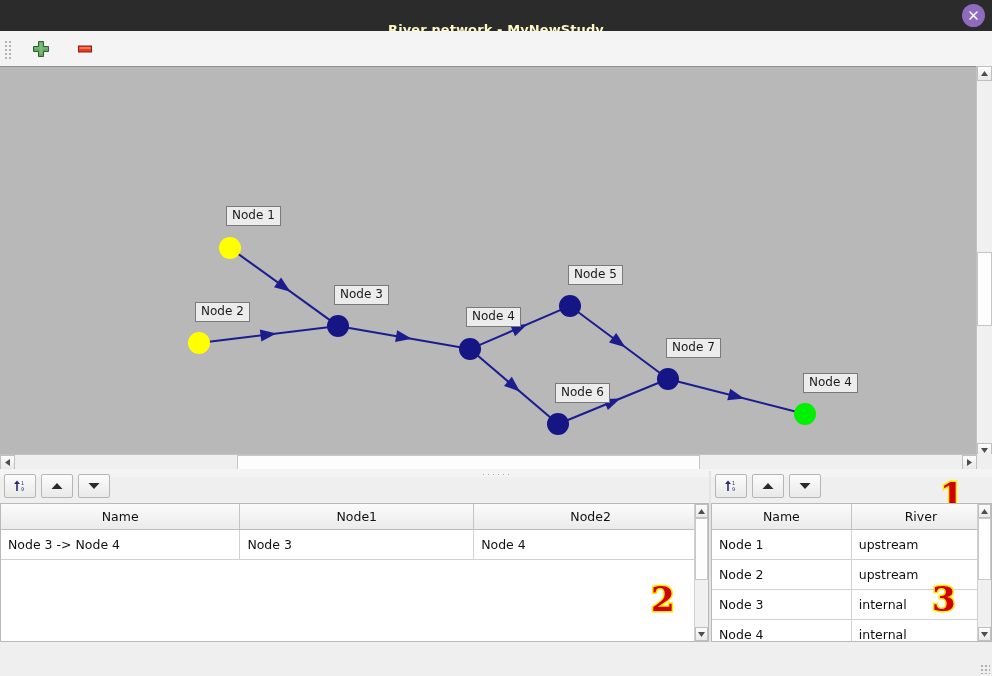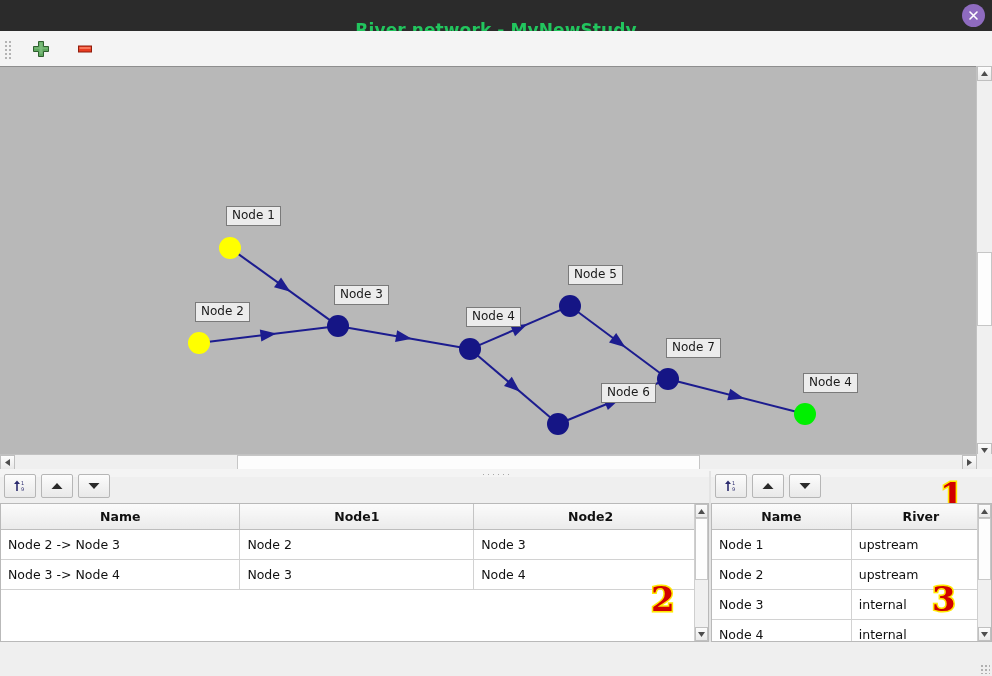--- a/index.html
+++ b/index.html
@@ -16,22 +16,22 @@
   }
 
   
   .titlebar {
     position: absolute; left: 0; top: 0;
     width: 992px; height: 31px;
     background: #2b2b2b;
     display: flex; align-items: center; justify-content: center;
   }
   .titlebar-text {
-    color: #22c55e;
-    font-size: 17px;
+    color: #fef9c3;
+    font-size: 13px;
     font-weight: bold;
     letter-spacing: 0.1px;
     user-select: none;
     margin-top: 28px;
   }
   .close-btn {
     position: absolute; right: 7px; top: 4px;
     width: 23px; height: 23px;
     border-radius: 50%;
     background: #8e6bbf;
@@ -205,21 +205,21 @@
     table-layout: fixed;
     width: 100%;
     font-size: 12.5px;
     color: #111;
   }
   table.grid th {
     background: linear-gradient(#fbfbfb, #ebebeb);
     border-right: 1px solid #c4c4c4;
     border-bottom: 1px solid #bdbdbd;
     height: 23px;
-    font-weight: bold;
+    font-weight: normal;
     font-size: 12.5px;
     color: #111;
     text-align: center;
     user-select: none;
     cursor: pointer;
   }
   table.grid td {
     height: 29px;
     border-right: 1px solid #d2d2d2;
     border-bottom: 1px solid #d2d2d2;
@@ -349,21 +349,21 @@
           <circle cx="668" cy="312" r="11" fill="#151585"></circle>
           <circle cx="805" cy="347" r="11" fill="#00f000"></circle>
         </g>
     </svg>
     <div id="labels-layer">
         <div class="node-label" style="left: 226px; top: 139px;">Node 1</div>
         <div class="node-label" style="left: 195px; top: 235px;">Node 2</div>
         <div class="node-label" style="left: 334px; top: 218px;">Node 3</div>
         <div class="node-label" style="left: 466px; top: 240px;">Node 4</div>
         <div class="node-label" style="left: 568px; top: 198px;">Node 5</div>
-        <div class="node-label" style="left: 555px; top: 316px; margin-left: 46px;">Node 6</div>
+        <div class="node-label" style="left: 555px; top: 316px;">Node 6</div>
         <div class="node-label" style="left: 666px; top: 271px;">Node 7</div>
         <div class="node-label" style="left: 803px; top: 306px;">Node 4</div>
       </div>
     <div class="ovl-num" style="left:940px; top:408px;">1</div>
   </div>
 
   <div class="vscroll">
     <div class="sb-track"></div>
     <div class="sb-btn sb-up">
       <svg width="7" height="5" viewBox="0 0 7 5">
@@ -427,25 +427,20 @@
             <col style="width:230px">
           </colgroup>
         <thead>
             <tr>
               <th>Name</th>
               <th>Node1</th>
               <th>Node2</th>
             </tr>
           </thead>
         <tbody>
-            <tr>
-              <td>Node 2 -&gt; Node 3</td>
-              <td>Node 2</td>
-              <td>Node 3</td>
-            </tr>
             <tr>
               <td>Node 3 -&gt; Node 4</td>
               <td>Node 3</td>
               <td>Node 4</td>
             </tr>
           </tbody>
       </table>
       <div class="tbl-scroll">
         <div class="t-btn t-up">
           <svg width="7" height="5" viewBox="0 0 7 5">

